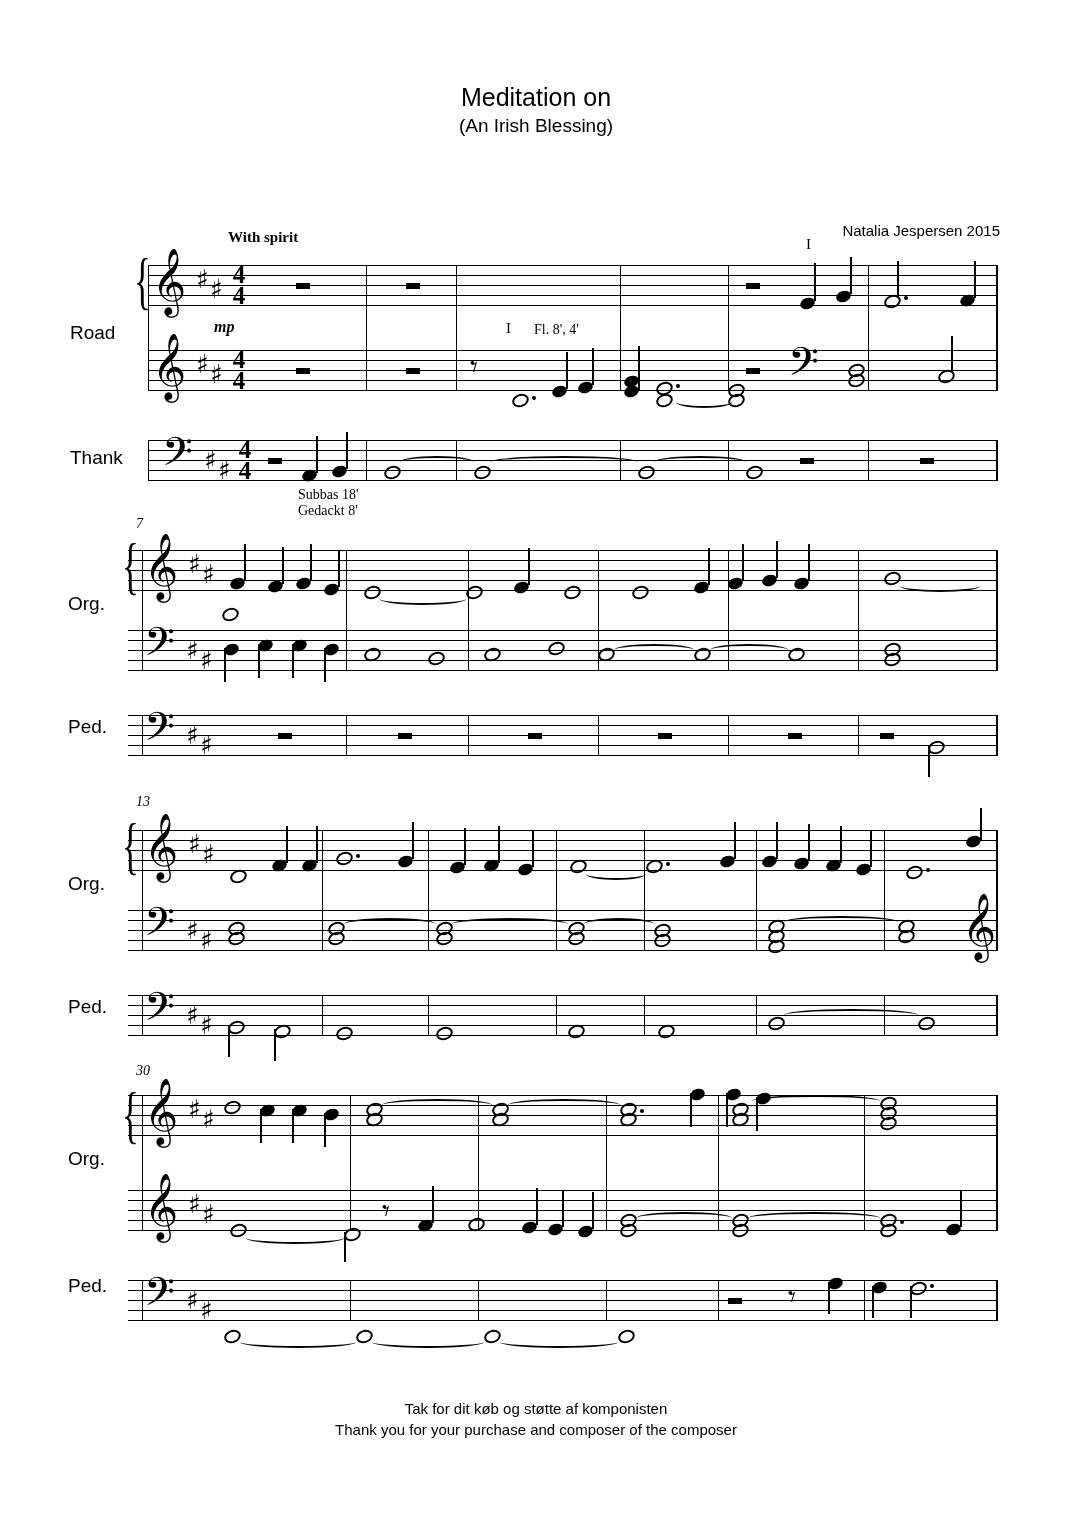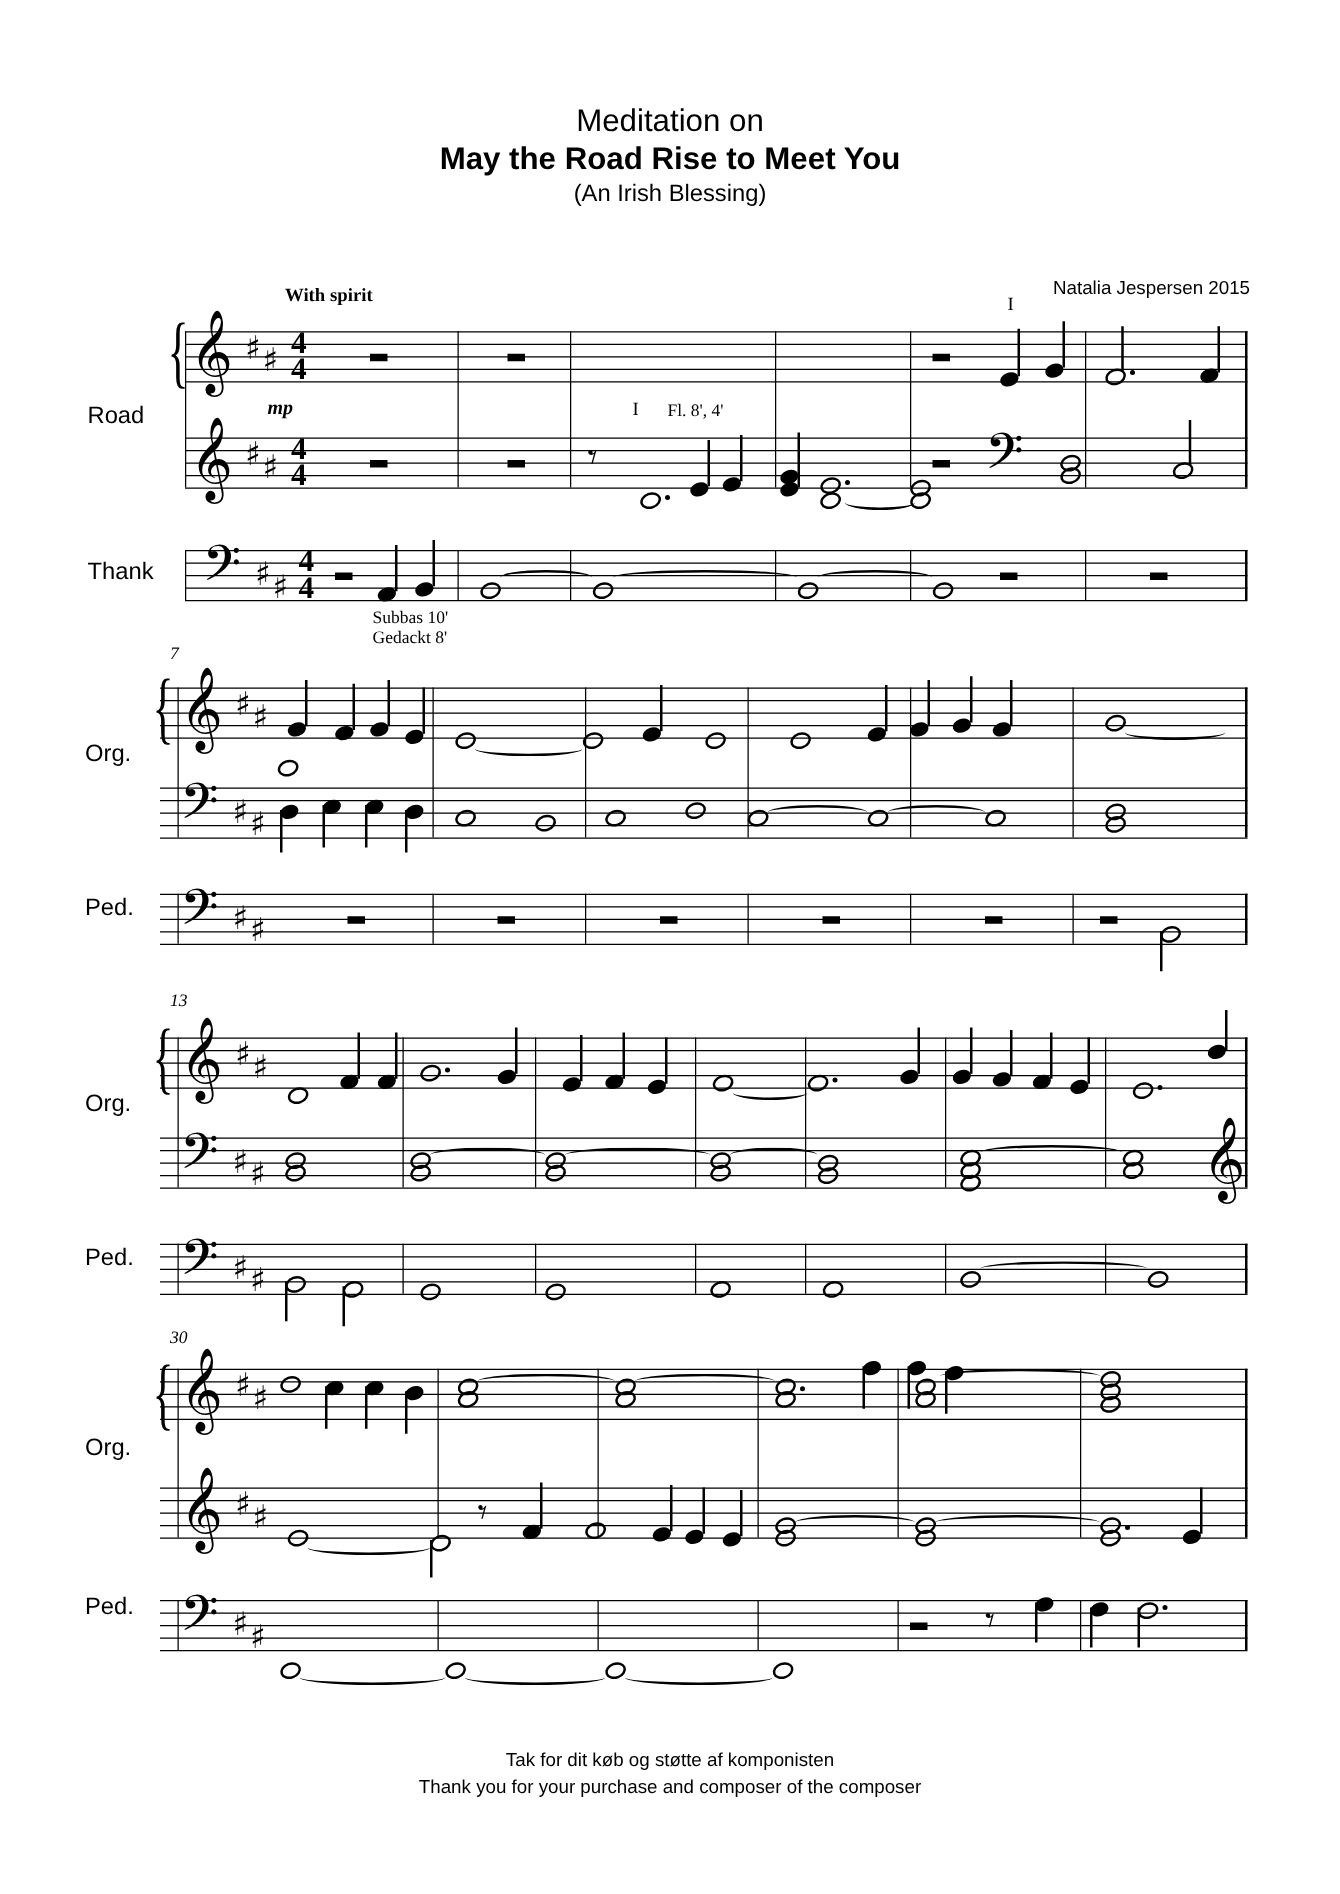--- a/index.html
+++ b/index.html
@@ -227,31 +227,30 @@
     line-height: 21px;
   }
 </style>
 </head>
 <body>
 
 <div class="page">
 
   <div class="title-block">
     <div class="title-line1">Meditation on</div>
-    <div class="title-line2">May the Road Rise to Meet You</div>
     <div class="title-sub">(An Irish Blessing)</div>
   </div>
 
   <div class="composer">Natalia Jespersen 2015</div>
   <div class="tempo-mark">With spirit</div>
   <div class="manual-I-top">I</div>
   <div class="dynamic-mp">mp</div>
   <div class="reg-manual-I">I</div>
   <div class="reg-fl">Fl. 8', 4'</div>
-  <div class="reg-ped1">Subbas 10'</div>
+  <div class="reg-ped1">Subbas 18'</div>
   <div class="reg-ped2">Gedackt 8'</div>
 
   <div class="system" style="left:148px; top:255px; width:850px; height:240px;">
 
     <div class="brace-glyph" style="left:-14px; top:-6px;">{</div>
     <div class="inst-label" style="left:-78px; top:67px;">Road</div>
     <div class="inst-label" style="left:-78px; top:192px;">Thank</div>
 
     <div class="staff" style="top:10px; height:40px;">
       <div class="ln" style="top:0px;"></div>

